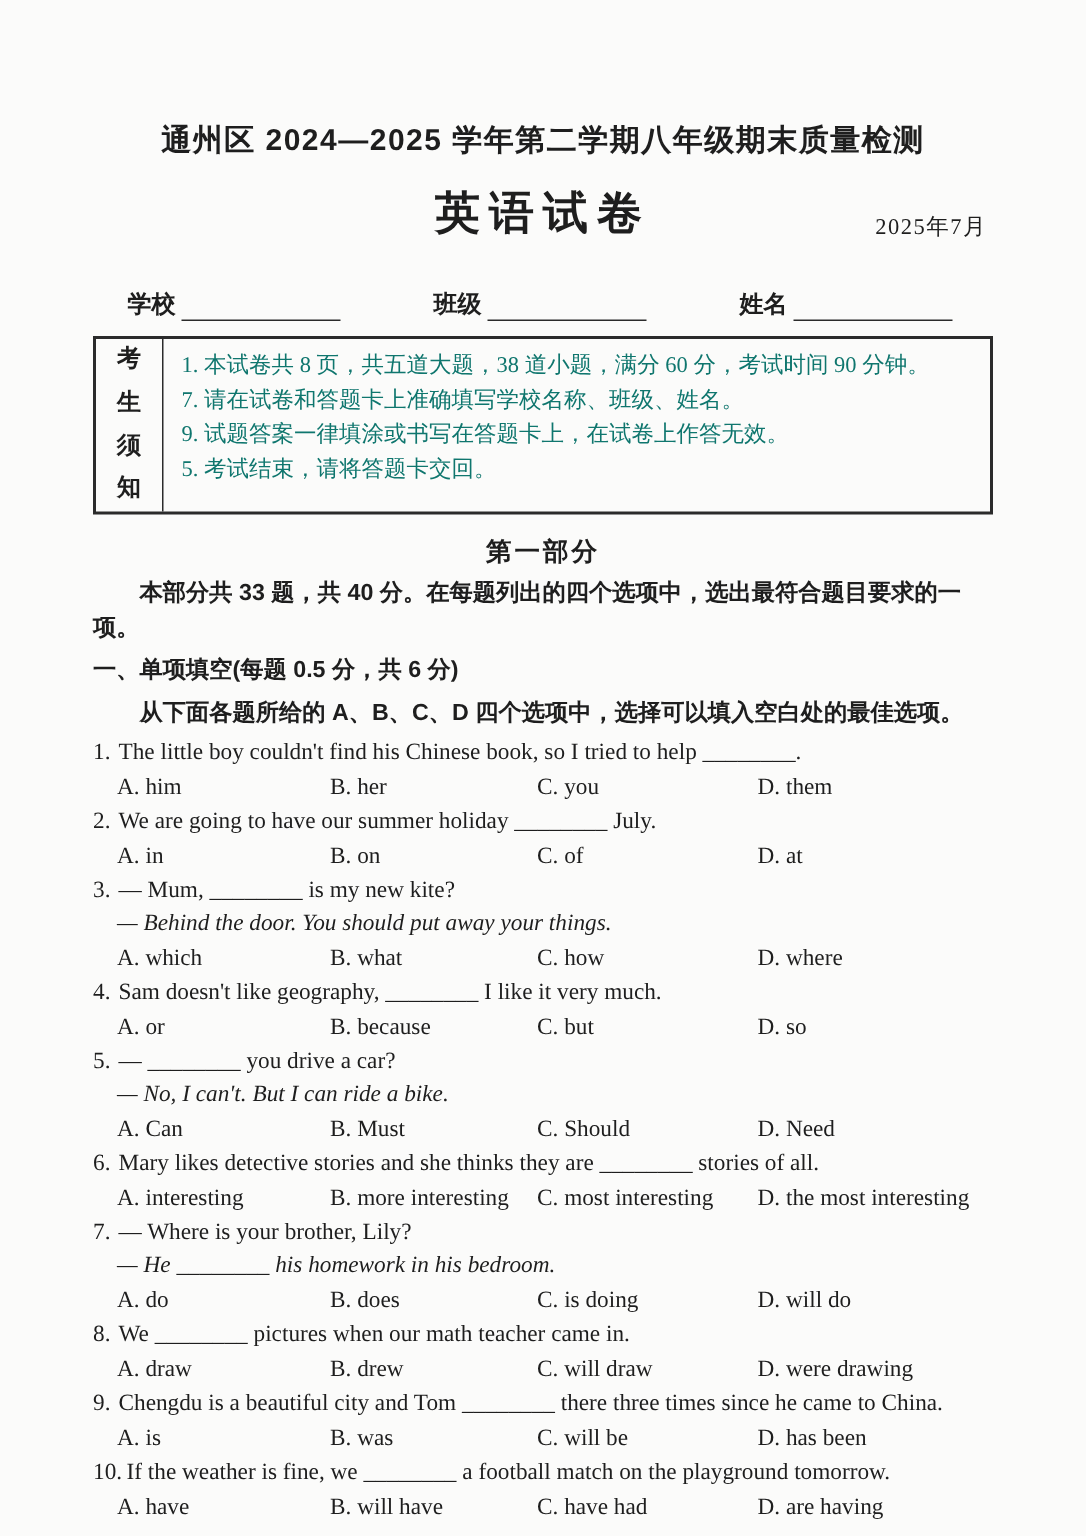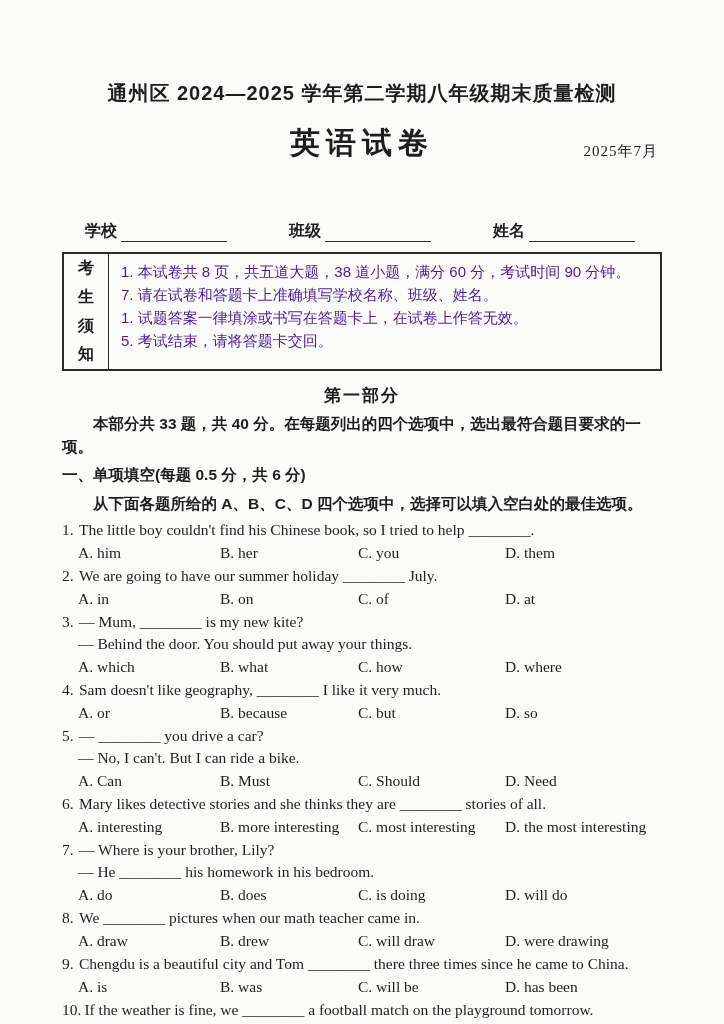--- a/index.html
+++ b/index.html
@@ -37,21 +37,21 @@
   }
 
   
   .fields{
     margin:28px 62px 0 85px;
     display:flex;align-items:flex-end;
     font-family:"Liberation Sans", sans-serif;
     font-weight:700;font-size:16px;
   }
   .field{display:flex;align-items:flex-end;margin-right:62px;}
-  .field:last-child{margin-right:0;margin-top:28px;}
+  .field:last-child{margin-right:0;}
   .blank-line{
     display:inline-block;width:106px;height:1em;
     border-bottom:1.5px solid #2b2b2b;margin-left:4px;
   }
 
   
   .notice{
     margin:10px 62px 0 62px;
     border:2px solid #2b2b2b;
     display:flex;align-items:stretch;justify-content:flex-end;
@@ -63,42 +63,42 @@
   }
   .notice-side span{
     display:block;width:1.1em;
     font-family:"Liberation Sans", sans-serif;
     font-weight:700;font-size:16px;line-height:1.8;
     text-align:center;word-break:break-all;
   }
   .notice-items{padding:7px 10px 7px 12px;flex:1;}
   .notice-item{
     font-size:15px;line-height:1.53;
-    font-family:Liberation Sans, sans-serif;
-    color:#4c1d95;
+    font-family:Liberation Serif, serif;
+    color:#0f766e;
   }
 
   
   .part-heading{
     margin-top:13px;text-align:center;
     font-family:Liberation Sans, sans-serif;
     font-weight:700;font-size:17px;letter-spacing:2px;
   }
   .para{
     margin:6px 62px 0 62px;
     font-family:"Liberation Sans", sans-serif;
     font-weight:700;font-size:15.5px;line-height:1.45;
   }
   .indent{text-indent:2em;}
 
   
   .questions{margin:4px 58px 0 62px;}
   .q{margin-bottom:1px;}
   .q-line{font-size:15.5px;line-height:22px;}
-  .q-line.cont{padding-left:16px;}
+  .q-line.cont{padding-left:16px;font-style:italic;}
   .q-num{display:inline-block;min-width:14px;margin-right:3px;}
   .q-opts{
     display:grid;
     grid-template-columns:142px 138px 147px 1fr;
     padding-left:16px;
     font-size:15.5px;line-height:23px;
   }
 </style>
 </head>
 <body>
@@ -127,21 +127,21 @@
     </div>
   </div>
 
   <div class="notice">
     <div class="notice-side">
       <span>考生须知</span>
     </div>
     <div class="notice-items" id="notice-items">
         <div class="notice-item">1. 本试卷共 8 页，共五道大题，38 道小题，满分 60 分，考试时间 90 分钟。</div>
         <div class="notice-item">7. 请在试卷和答题卡上准确填写学校名称、班级、姓名。</div>
-        <div class="notice-item">1. 试题答案一律填涂或书写在答题卡上，在试卷上作答无效。</div>
+        <div class="notice-item">9. 试题答案一律填涂或书写在答题卡上，在试卷上作答无效。</div>
         <div class="notice-item">5. 考试结束，请将答题卡交回。</div>
       </div>
   </div>
 
   <div class="part-heading">第一部分</div>
   <div class="para indent">本部分共 33 题，共 40 分。在每题列出的四个选项中，选出最符合题目要求的一项。</div>
   <div class="para">一、单项填空(每题 0.5 分，共 6 分)</div>
   <div class="para indent">从下面各题所给的 A、B、C、D 四个选项中，选择可以填入空白处的最佳选项。</div>
 
   <div class="questions" id="questions">

